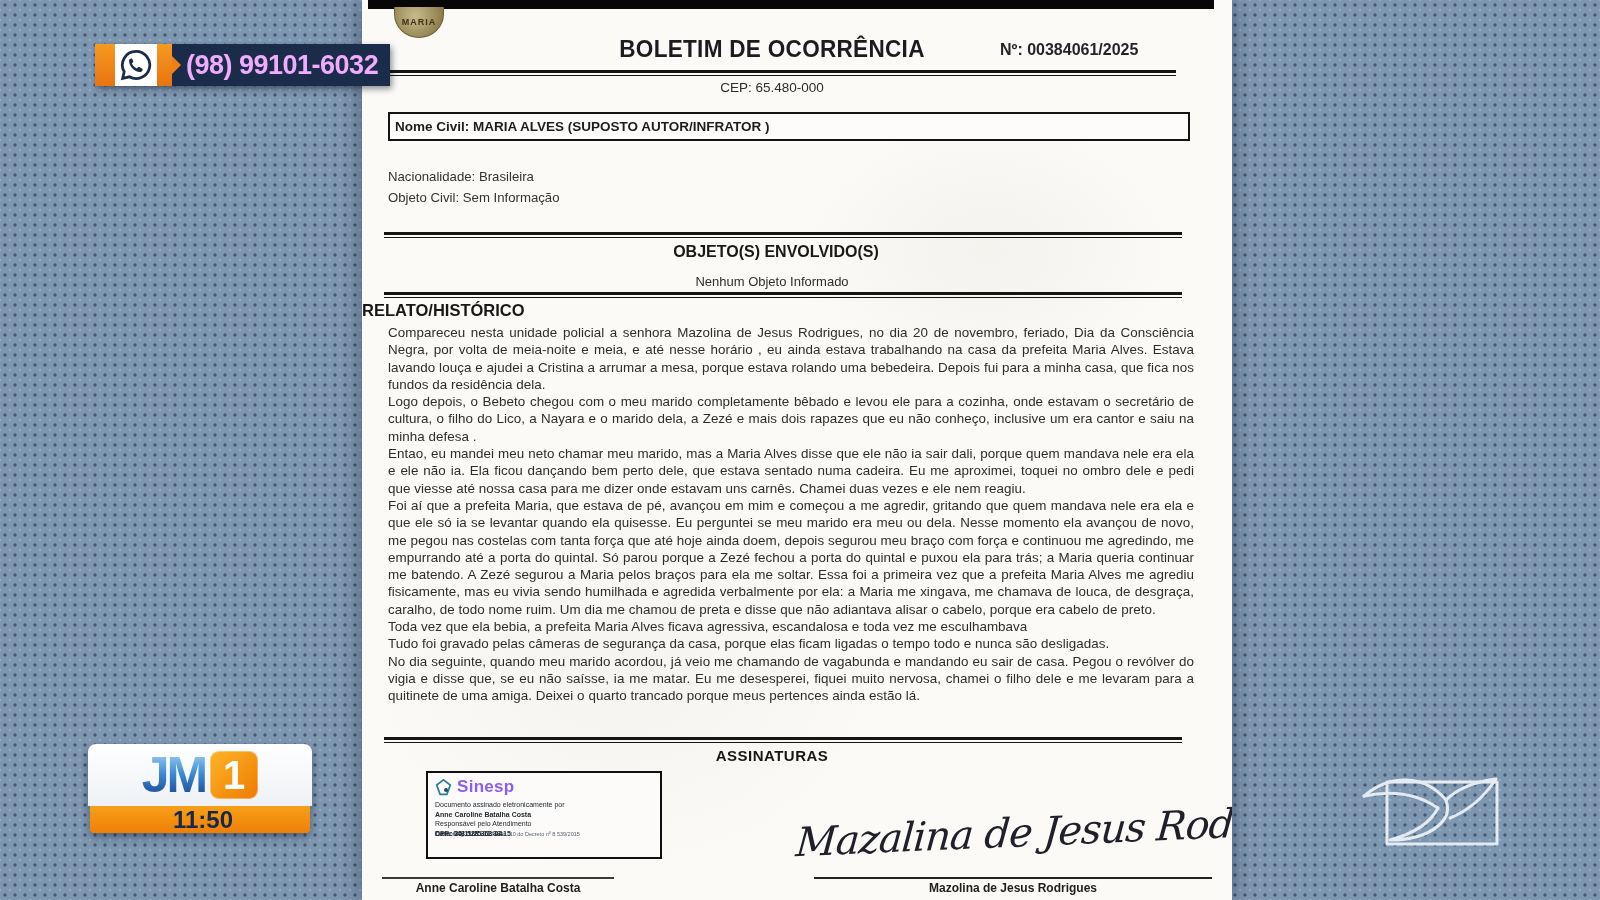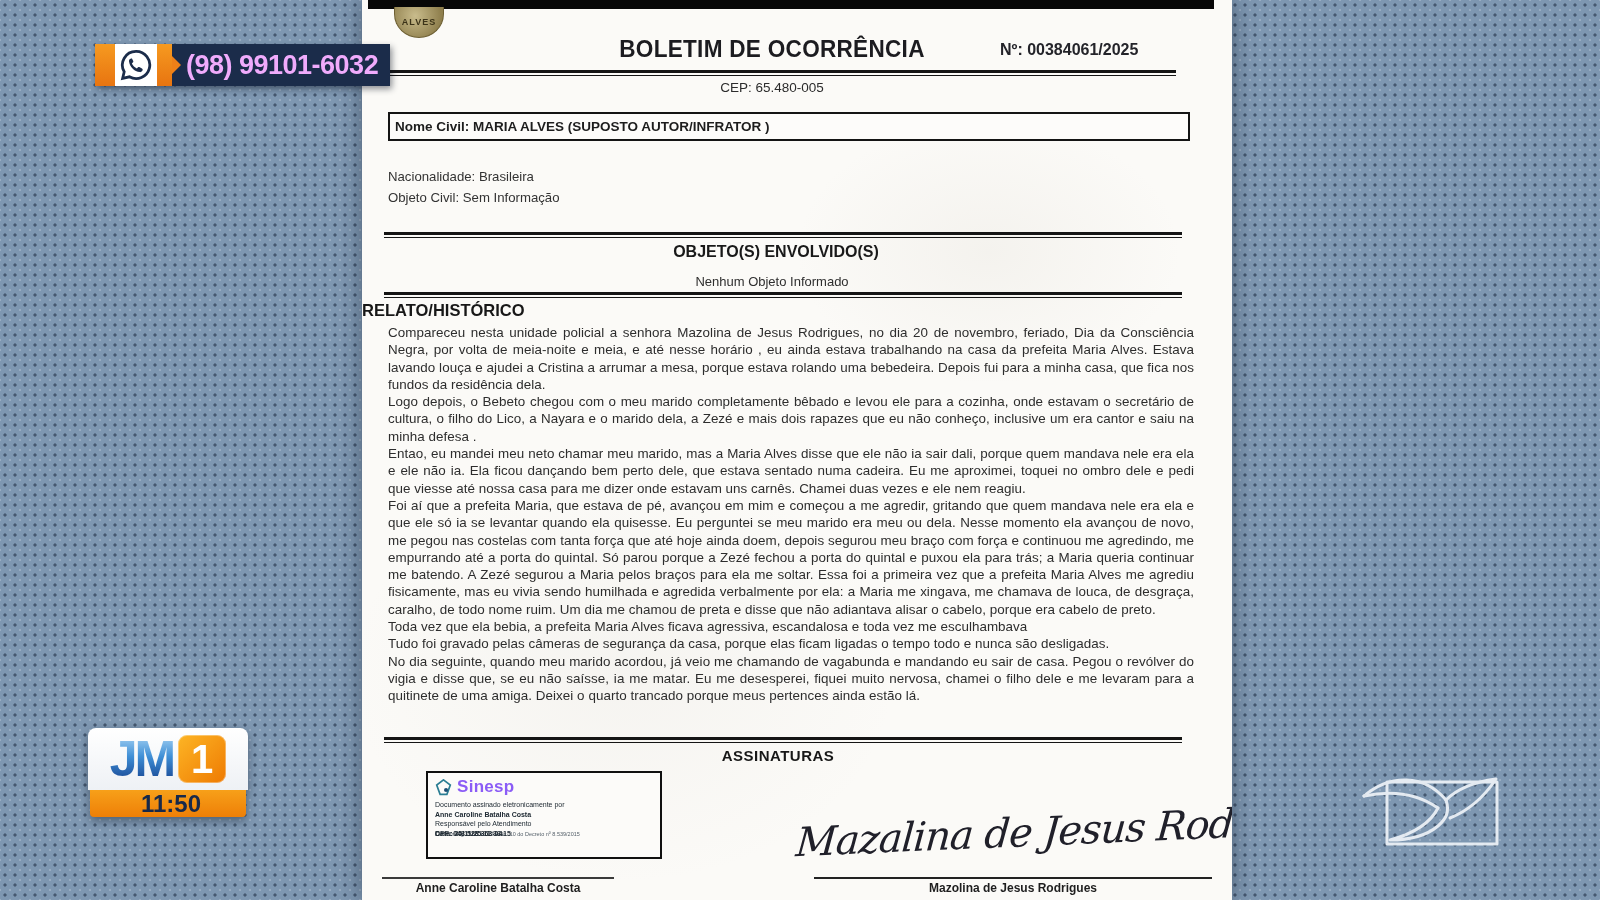--- a/index.html
+++ b/index.html
@@ -44,21 +44,21 @@
   .nac{left:26px;top:169px;font-size:13.2px;color:#333;}
   .est{left:26px;top:190px;font-size:13.2px;color:#333;}
   .rule2{left:22px;top:232px;width:798px;}
   .obj-h{left:4px;top:243px;width:820px;text-align:center;font-size:16px;font-weight:700;color:#191919;}
   .obj-v{left:0;top:274px;width:820px;text-align:center;font-size:13px;color:#2e2e2e;}
   .rule3{left:22px;top:292px;width:798px;}
   .rel-h{left:0;top:301px;width:820px;text-align:left;font-size:16.5px;font-weight:700;color:#171717;}
   .rel-text{left:26px;top:324px;width:806px;font-size:13.4px;line-height:17.3px;text-align:justify;color:#2d2d2d;letter-spacing:.05px;}
   .rel-text p{position:static;margin:0;}
   .rule4{left:22px;top:737px;width:798px;}
-  .ass-h{left:0;top:747px;width:820px;text-align:center;font-size:15px;font-weight:700;letter-spacing:.5px;color:#171717;padding-left:6px;}
+  .ass-h{left:0;top:747px;width:820px;text-align:center;font-size:15px;font-weight:700;letter-spacing:.5px;color:#171717;}
   .stamp{left:64px;top:771px;width:236px;height:88px;border:2.5px solid #101010;background:#fcfbf9;padding:4px 7px;box-sizing:border-box;}
   .stamp-logo{position:static;display:flex;align-items:center;gap:5px;margin-bottom:3px;}
   .stamp-logo svg{position:static;}
   .stamp-brand{position:static;font-size:17px;font-weight:700;color:#8b5cf6;letter-spacing:.3px;}
   .stamp-line{position:static;display:block;font-size:7px;line-height:9.5px;color:#202b34;}
   .stamp-line.b{font-weight:700;}
   .stamp-cpf{position:static;display:block;font-size:7px;line-height:10px;color:#202b34;font-weight:700;}
   .stamp-cpf .gap{display:inline-block;width:10px;}
   .stamp-fine{position:static;display:block;font-size:5.5px;line-height:7px;color:#55606a;margin-top:2px;}
   .sigline-l{left:20px;top:877px;width:232px;border-top:2px solid #3a3a3a;}
@@ -70,45 +70,45 @@
   }
   .sigline-r{left:452px;top:877px;width:398px;border-top:2px solid #222;}
   .signame-r{left:452px;top:881px;width:398px;text-align:center;font-size:12px;font-weight:700;color:#1e1e1e;}
   
   .badge-phone{position:absolute;left:95px;top:44px;height:42px;display:flex;filter:drop-shadow(2px 3px 3px rgba(5,12,24,.45));}
   .bp-orange1{width:20px;background:linear-gradient(180deg,#f69a20,#e87410);}
   .bp-white{width:42px;background:#fff;display:flex;align-items:center;justify-content:center;}
   .bp-orange2{width:15px;background:linear-gradient(180deg,#f69a20,#e87410);}
   .bp-navy{position:relative;background:#1b2c4a;color:#f0abfc;font-weight:800;font-size:27px;line-height:42px;padding:0 12px 0 14px;letter-spacing:-.5px;}
   .bp-navy::before{content:"";position:absolute;left:0;top:12px;border-left:9px solid #ef8018;border-top:9px solid transparent;border-bottom:9px solid transparent;}
-  .jm-card{position:absolute;left:88px;top:728px;width:160px;filter:drop-shadow(0 4px 5px rgba(5,12,24,.4));}
+  .jm-card{position:absolute;left:88px;top:744px;width:224px;filter:drop-shadow(0 4px 5px rgba(5,12,24,.4));}
   .jm-top{height:62px;background:linear-gradient(180deg,#ffffff,#eef1f5);border-radius:8px 8px 0 0;display:flex;align-items:center;justify-content:center;gap:5px;}
   .jm-letters{
     font-weight:900;font-size:50px;letter-spacing:-3px;line-height:1;
     background:linear-gradient(180deg,#a9d4f4 0%,#3f8fd6 45%,#143f8c 100%);
     -webkit-background-clip:text;background-clip:text;color:transparent;-webkit-text-fill-color:transparent;
   }
   .jm-one{width:48px;height:48px;border-radius:9px;background:linear-gradient(135deg,#fdb525,#ee7a02);display:flex;align-items:center;justify-content:center;font-weight:900;font-size:40px;color:#fff;box-shadow:inset 0 0 0 1px rgba(255,255,255,.35);}
   .jm-timebar{height:27px;margin:0 2px;background:linear-gradient(180deg,#f7a019,#ee7f07);display:flex;align-items:center;justify-content:center;font-weight:800;font-size:24px;color:#17294a;border-radius:0 0 4px 4px;padding-left:6px;}
   .mirante{position:absolute;left:1360px;top:762px;width:160px;height:100px;opacity:.92;}
 </style>
 </head>
 <body>
 
 <div class="stage">
 
   <div class="doc">
     <div class="doc-topbar"></div>
     <div class="seal">
-      <span style="position:static;">ALVES</span>
+      <span style="position:static;">MARIA</span>
     </div>
     <div class="doc-title">BOLETIM DE OCORRÊNCIA</div>
     <div class="doc-number">Nº: 00384061/2025</div>
     <div class="rule rule1"></div>
-    <div class="cep">CEP: 65.480-005</div>
+    <div class="cep">CEP: 65.480-000</div>
     <div class="civil-box">
       <span>Nome Civil: MARIA ALVES (SUPOSTO AUTOR/INFRATOR )</span>
     </div>
     <div class="nac">Nacionalidade: Brasileira</div>
     <div class="est">Objeto Civil: Sem Informação</div>
     <div class="rule rule2"></div>
     <div class="obj-h">OBJETO(S) ENVOLVIDO(S)</div>
     <div class="obj-v">Nenhum Objeto Informado</div>
     <div class="rule rule3"></div>
     <div class="rel-h">RELATO/HISTÓRICO</div>

